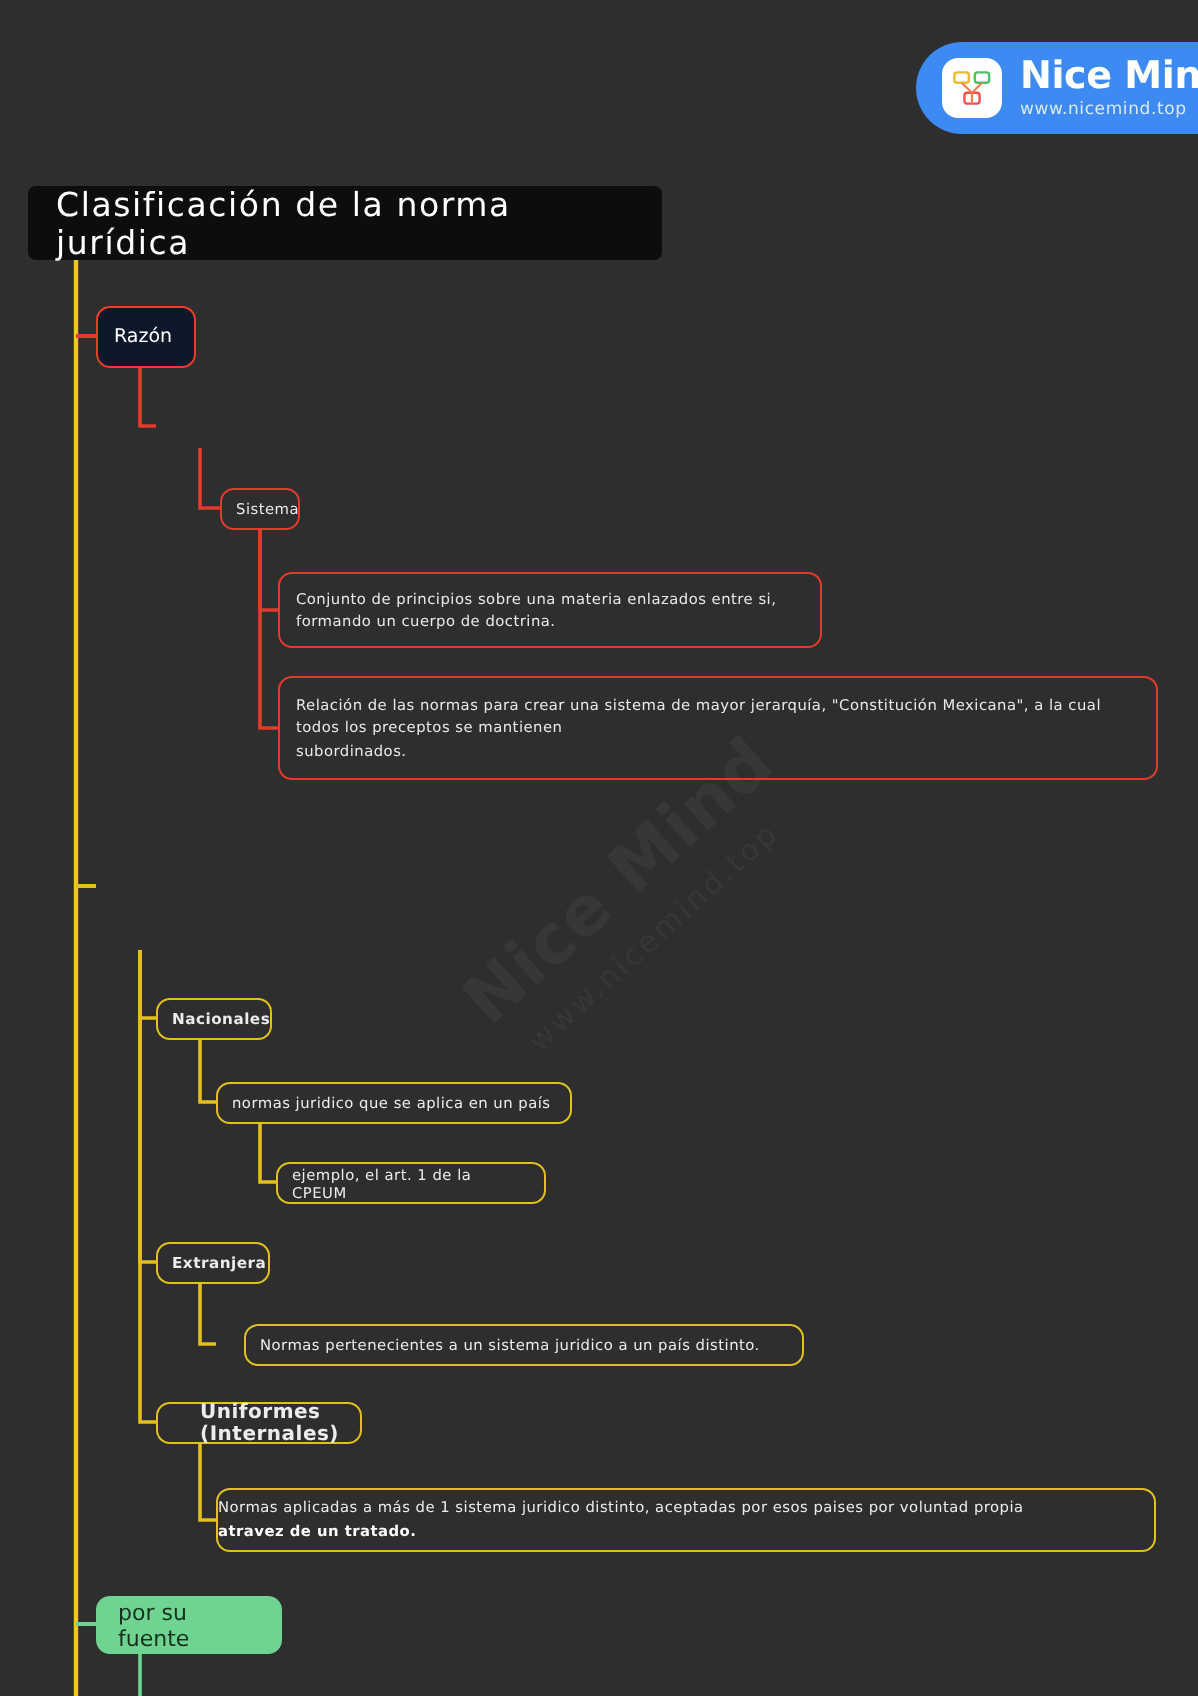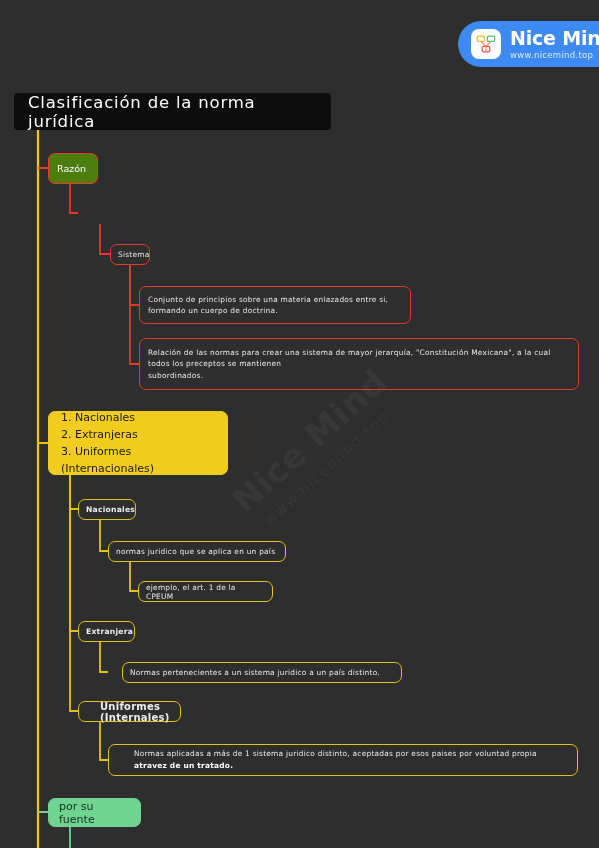--- a/index.html
+++ b/index.html
@@ -128,21 +128,21 @@
     background: #0d0d0d;
     border-radius: 4px;
     padding: 0 14px;
     font-size: 16.5px;
     letter-spacing: 0.8px;
     color: #ffffff;
   }
 
   
   .node.red-fill {
-    background: #4d7c0f;
+    background: #0f172a;
     border: 1.6px solid #ef3c2a;
     color: #ffffff;
   }
   .node.red-outline {
     background: transparent;
     border: 1.6px solid #e23b2b;
     color: #e9e9e9;
   }
   
   .node.yellow-fill {
@@ -172,21 +172,21 @@
   #node-lista .txt { white-space: pre-line; }
 
   #node-nacionales { left: 78px; top: 499px; width: 58px; height: 21px; padding: 0 7px; font-size: 7.6px; font-weight: bold; letter-spacing: 0.25px; }
   #node-sistjur   { left: 108px; top: 541px; width: 178px; height: 21px; padding: 0 7px; font-size: 7.4px; letter-spacing: 0.25px; }
   #node-ejemplo   { left: 138px; top: 581px; width: 135px; height: 21px; padding: 0 7px; font-size: 7.4px; letter-spacing: 0.25px; align-items: center; }
 
   #node-extranjera { left: 78px; top: 621px; width: 57px; height: 21px; padding: 0 7px; font-size: 7.6px; font-weight: bold; letter-spacing: 0.25px; }
   #node-normasext  { left: 122px; top: 662px; width: 280px; height: 21px; padding: 0 7px; font-size: 7.4px; letter-spacing: 0.25px; }
 
   #node-uniformes  { left: 78px; top: 701px; width: 103px; height: 21px; padding: 0 21px; font-size: 10px; font-weight: bold; letter-spacing: 0.25px; }
-  #node-normasuni  { left: 108px; top: 744px; width: 470px; height: 32px; padding: 4px 25px; font-size: 7.4px; line-height: 1.6; letter-spacing: 0.25px; }
+  #node-normasuni  { left: 108px; top: 744px; width: 470px; height: 32px; padding: 4px 0; font-size: 7.4px; line-height: 1.6; letter-spacing: 0.25px; }
   #node-normasuni .bold { font-weight: bold; color: #ffffff; }
 
   #node-fuente { left: 48px; top: 798px; width: 93px; height: 29px; padding: 0 10px; font-size: 11px; }
 </style>
 </head>
 <body>
 
 <div id="canvas">
 
   <div id="watermark">
@@ -244,25 +244,20 @@
 
   <div class="node red-outline" id="node-conjunto">
     <span class="txt">Conjunto de principios sobre una materia enlazados entre si, formando un cuerpo de doctrina.</span>
   </div>
 
   <div class="node red-outline" id="node-relacion">
     <span class="txt" style="white-space:pre-line;">Relación de las normas para crear una sistema de mayor jerarquía, "Constitución Mexicana", a la cual todos los preceptos se mantienen
 subordinados.</span>
   </div>
 
-  <div class="node yellow-fill" id="node-lista">
-    <span class="txt">1. Nacionales
-2. Extranjeras
-3. Uniformes (Internacionales)</span>
-  </div>
 
   <div class="node yellow-outline" id="node-nacionales">
     <span class="txt">Nacionales</span>
   </div>
 
   <div class="node yellow-outline" id="node-sistjur">
     <span class="txt">normas juridico que se aplica en un país</span>
   </div>
 
   <div class="node yellow-outline" id="node-ejemplo">

